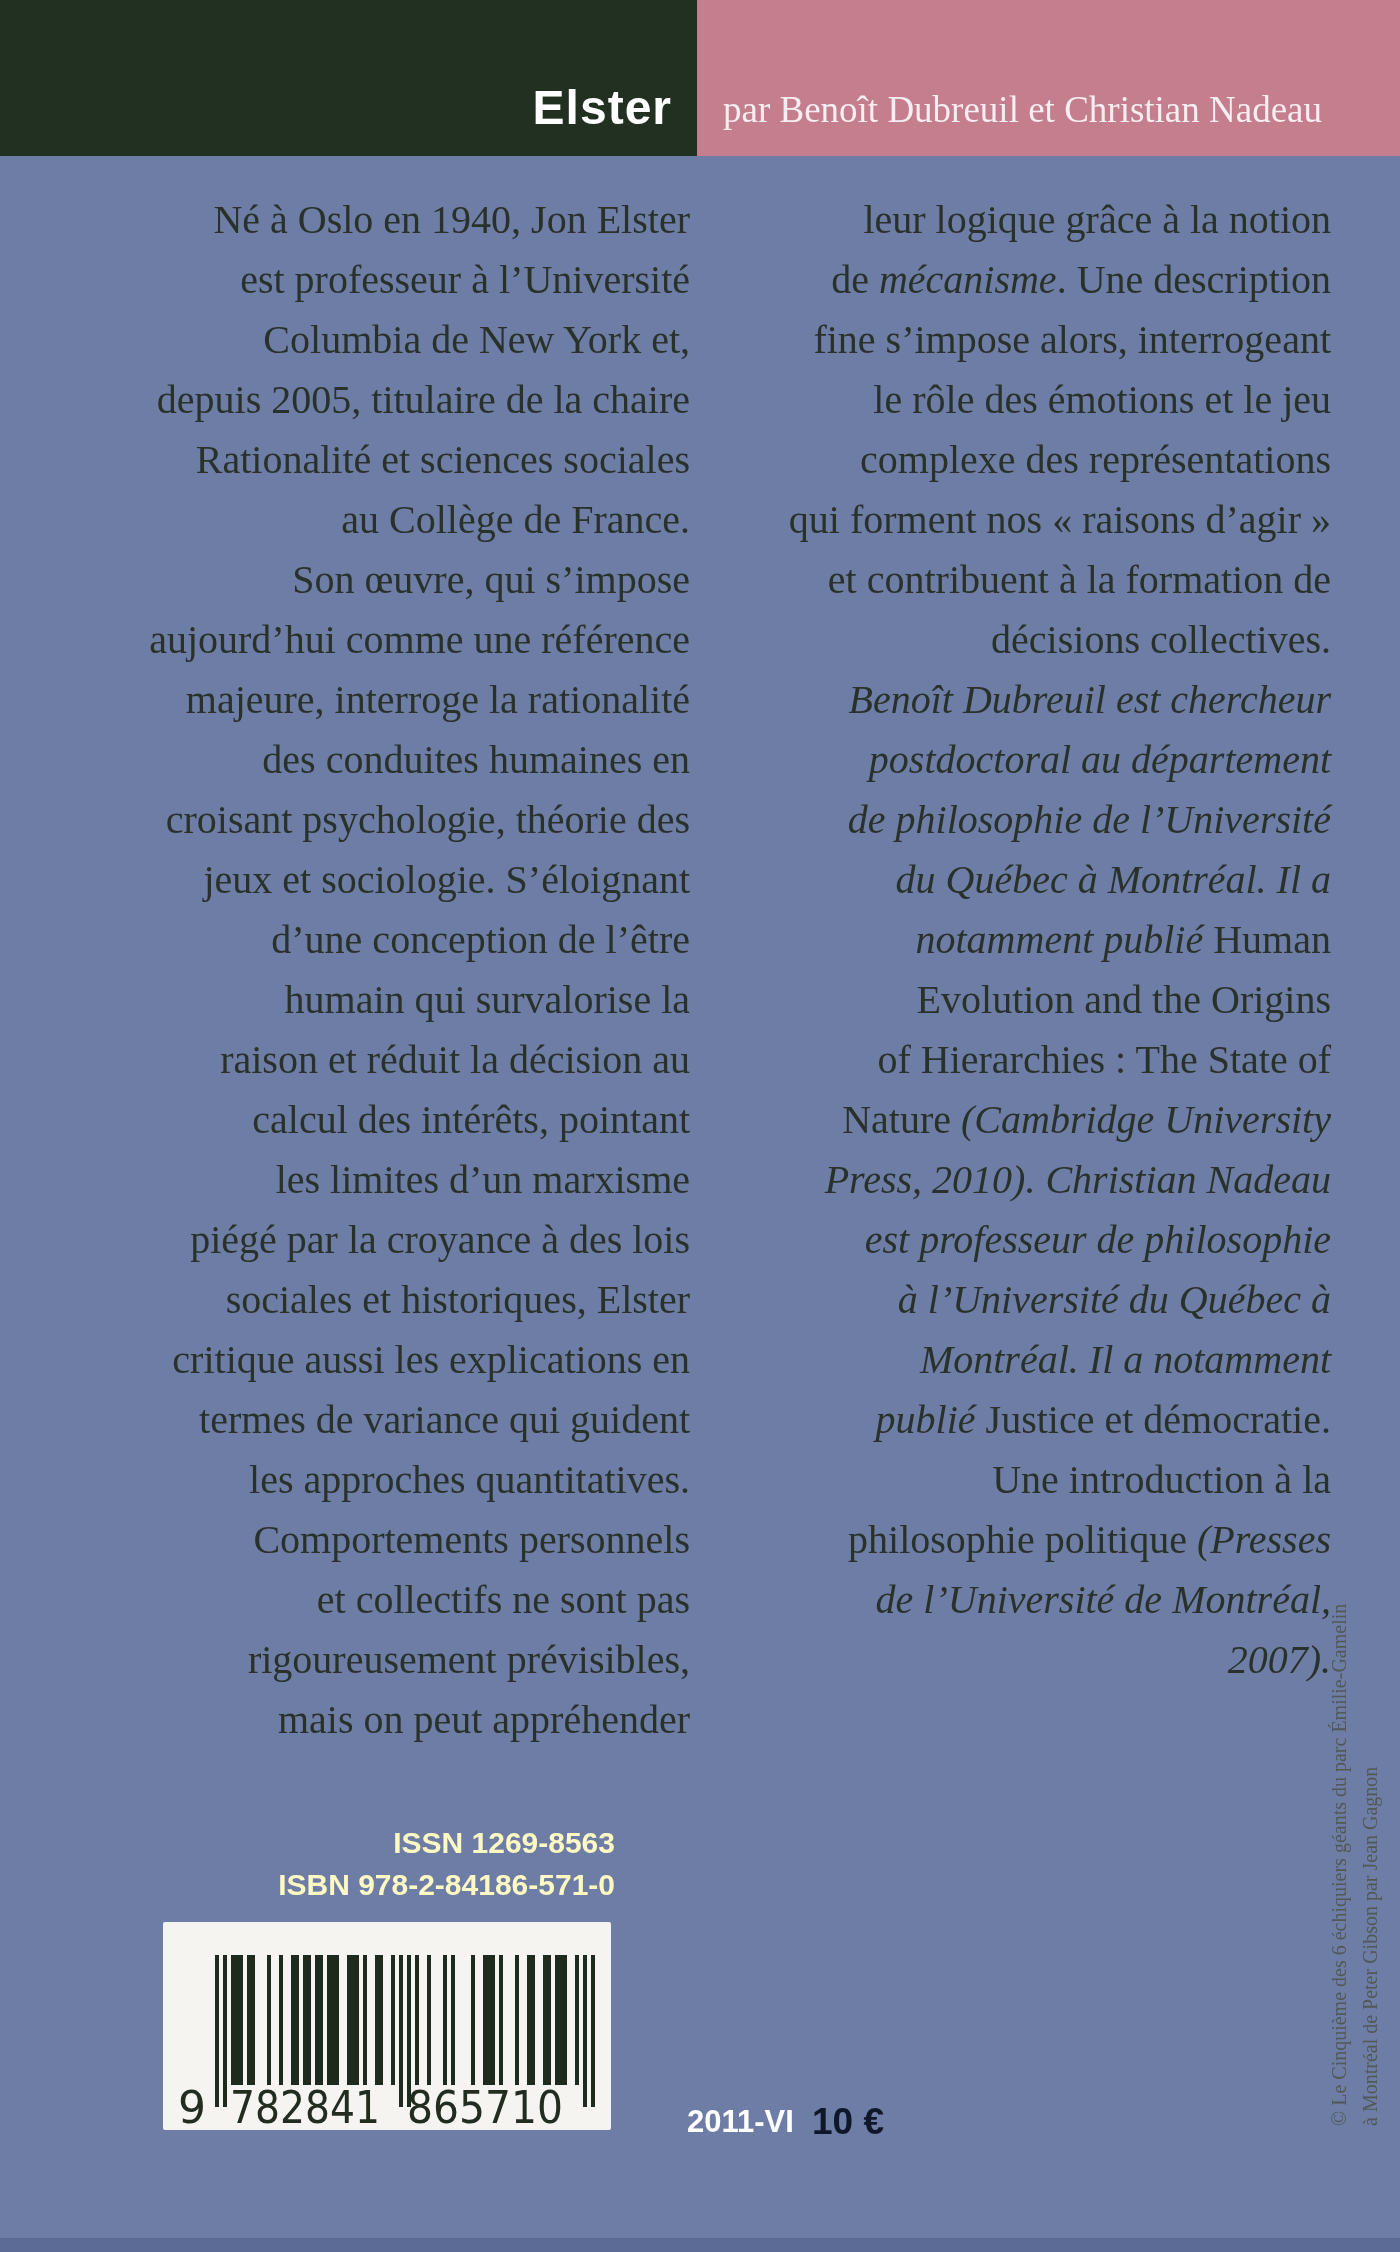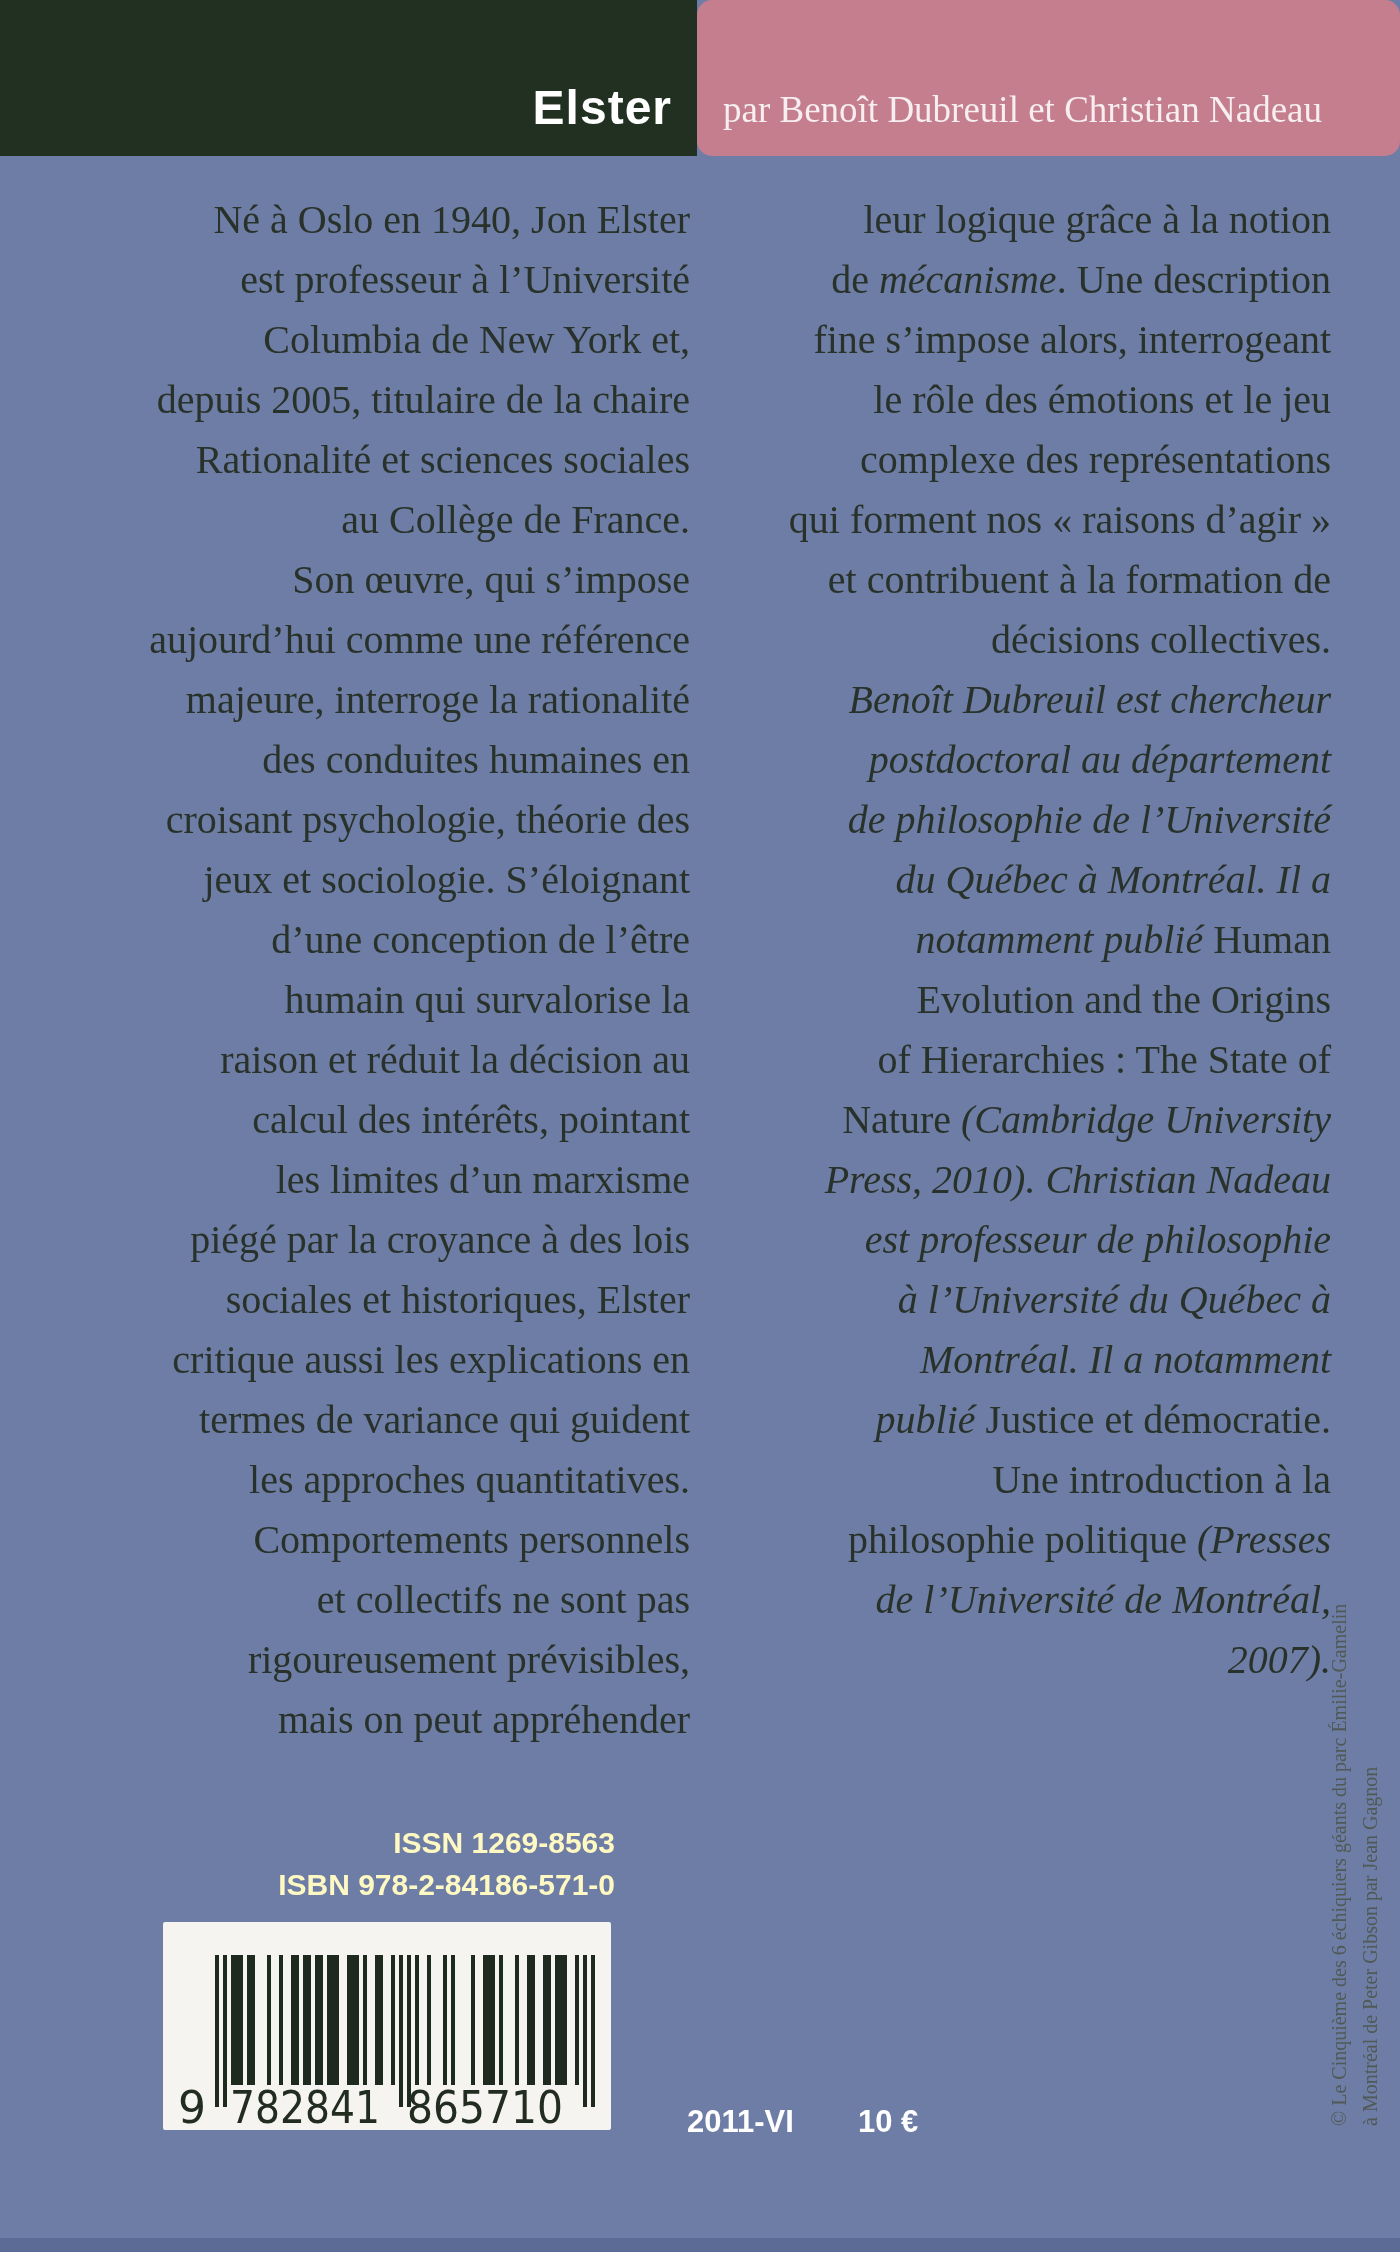--- a/index.html
+++ b/index.html
@@ -1,20 +1,20 @@
 <!DOCTYPE html>
 <html><head>
 <meta charset="utf-8">
 <style>
   html,body{margin:0;padding:0;background:#444;}
   .page{position:relative;width:1400px;height:2252px;background:#6e7da5;overflow:hidden;
         font-family:"Liberation Serif",serif;}
   
   .band-dark{position:absolute;left:0;top:0;width:697px;height:156px;background:#223021;}
-  .band-pink{position:absolute;left:697px;top:0;width:703px;height:156px;background:#c47e8e;border-radius:15px;}
+  .band-pink{position:absolute;left:697px;top:0;width:703px;height:156px;background:#c47e8e;}
   .book-title{position:absolute;right:25px;bottom:24px;color:#ffffff;
               font-family:"Liberation Sans",sans-serif;font-weight:bold;font-size:48px;
               letter-spacing:1px;line-height:1;white-space:nowrap;}
   .byline{position:absolute;left:26px;bottom:28px;color:#f6eef0;font-size:37px;
           line-height:1;white-space:nowrap;}
   
   .col{position:absolute;top:190px;}
   .col-left{left:20px;width:670px;text-align:right;}
   .col-right{left:731px;width:600px;text-align:left;}
   .tl{height:60px;line-height:60px;font-size:40px;color:#28322a;white-space:nowrap;text-align:right;}
@@ -25,22 +25,22 @@
   .codes{position:absolute;left:220px;top:1822px;width:395px;text-align:right;
          font-family:"Liberation Sans",sans-serif;font-weight:bold;font-size:30px;
          color:#fef9c3;}
   .code-line{height:42px;line-height:42px;white-space:nowrap;}
   
   .barcode-box{position:absolute;left:163px;top:1922px;width:448px;height:208px;
                background:#f5f4f1;border-radius:2px;}
   
   .edition{position:absolute;left:687px;top:2102px;font-family:"Liberation Sans",sans-serif;
            font-weight:bold;font-size:31px;color:#ffffff;line-height:40px;white-space:nowrap;}
-  .price{position:absolute;left:858px;top:2102px;font-family:"Liberation Sans",sans-serif;
-         font-weight:bold;font-size:31px;color:#ffffff;line-height:40px;white-space:nowrap;}
+  .price{position:absolute;left:812px;top:2102px;font-family:"Liberation Sans",sans-serif;
+         font-weight:bold;font-size:37px;color:#0f172a;line-height:40px;white-space:nowrap;}
   
   .credit{position:absolute;left:1324px;top:2126px;width:545px;
           transform:rotate(-90deg);transform-origin:0 0;
           font-size:20px;line-height:31px;color:#4a5348;opacity:.85;}
   .credit div{white-space:nowrap;}
   .bottom-strip{position:absolute;left:0;top:2238px;width:1400px;height:14px;background:#5c6b96;}
 </style>
 </head>
 <body>
 

